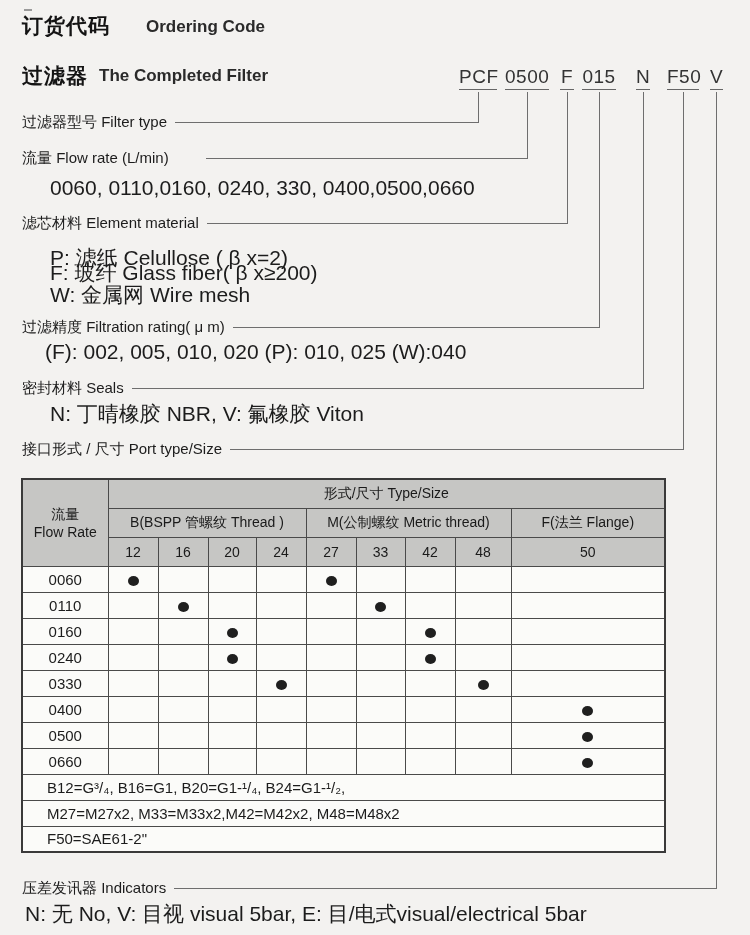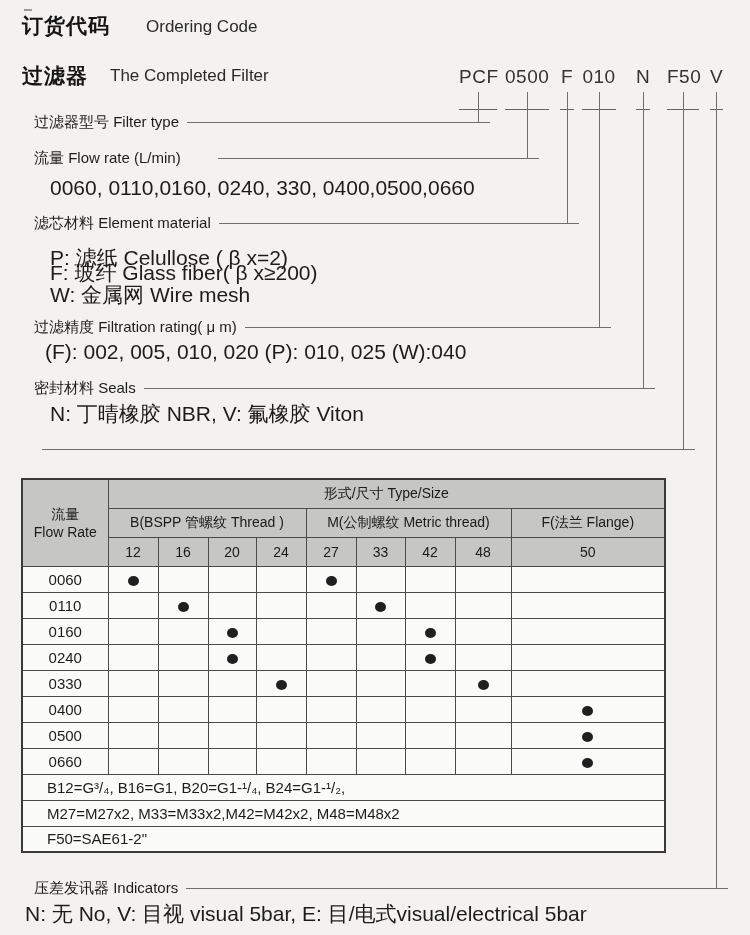--- a/index.html
+++ b/index.html
@@ -8,38 +8,38 @@
     background:#f3f2f0;
     font-family:"Liberation Sans","DejaVu Sans",sans-serif;
     color:#1c1c1c;
     position:relative;
     overflow:hidden;
   }
   .artifact-dash { position:absolute; left:24px; top:9px; width:8px; height:2px; background:#9a9a9a; }
 
   
   .title-cn { position:absolute; font-size:21px; font-weight:bold; letter-spacing:1px; color:#141414; }
-  .title-en { position:absolute; font-size:17px; color:#2a2a2a; }
+  .title-en { position:absolute; font-size:17px; color:#2a2a2a;font-weight:bold; }
 
   
   .code-seg {
     position:absolute; top:66px;
     font-size:19px; color:#333;
     text-align:center;
     border-bottom:1px solid #666;
-    padding-bottom:21px;
+    padding-bottom:1px;
     letter-spacing:0.5px;
     white-space:nowrap;
   }
 
   
   .vline { position:absolute; width:1px; top:92px; background:#6e6e6e; }
   .connector-row {
     position:absolute; left:22px; height:22px;
-    display:flex; align-items:center;margin-left:12px;
+    display:flex; align-items:center;
   }
   .connector-row .lbl { font-size:15px; white-space:nowrap; color:#1c1c1c; }
   .connector-row .line { flex:1; height:0; border-top:1px solid #6e6e6e; margin-left:8px; }
 
   .detail { position:absolute; font-size:21px; color:#1c1c1c; white-space:nowrap; }
 
   
   table.spec {
     position:absolute; left:21px; top:478px;
     width:643px;
@@ -76,26 +76,26 @@
   }
 </style>
 </head>
 <body>
 
 <div class="artifact-dash"></div>
 
 <div class="title-cn" style="left:22px; top:12px;">订货代码</div>
 <div class="title-en" style="left:146px; top:17px;">Ordering Code</div>
 <div class="title-cn" style="left:22px; top:62px;">过滤器</div>
-<div class="title-en" style="left:110px; top:66px;">The Completed Filter</div>
+<div class="title-en" style="left:99px; top:66px;">The Completed Filter</div>
 
 <span class="code-seg" style="left:459px; width:38px;">PCF</span>
 <span class="code-seg" style="left:505px; width:44px;">0500</span>
 <span class="code-seg" style="left:560px; width:14px;">F</span>
-<span class="code-seg" style="left:582px; width:34px;">010</span>
+<span class="code-seg" style="left:582px; width:34px;">015</span>
 <span class="code-seg" style="left:636px; width:14px;">N</span>
 <span class="code-seg" style="left:667px; width:32px;">F50</span>
 <span class="code-seg" style="left:710px; width:13px;">V</span>
 
 <div class="vline" style="left:478px; height:31px;"></div>
 <div class="vline" style="left:527px; height:67px;"></div>
 <div class="vline" style="left:567px; height:132px;"></div>
 <div class="vline" style="left:599px; height:236px;"></div>
 <div class="vline" style="left:643px; height:297px;"></div>
 <div class="vline" style="left:683px; height:358px;"></div>
@@ -115,20 +115,21 @@
 </div>
 <div class="connector-row" style="top:316px; width:577px;">
   <span class="lbl">过滤精度 Filtration rating( μ m)</span>
     <span class="line"></span>
 </div>
 <div class="connector-row" style="top:377px; width:621px;">
   <span class="lbl">密封材料 Seals</span>
     <span class="line"></span>
 </div>
 <div class="connector-row" style="top:438px; width:661px;">
+  <span class="lbl">接口形式 / 尺寸  Port type/Size</span>
     <span class="line"></span>
 </div>
 <div class="connector-row" style="top:877px; width:694px;">
   <span class="lbl">压差发讯器  Indicators</span>
     <span class="line"></span>
 </div>
 
 <div class="detail" style="left:50px; top:176px;">0060, 0110,0160, 0240, 330, 0400,0500,0660</div>
 <div class="detail" style="left:50px; top:244px;">P: 滤纸 Celullose ( β x=2)</div>
 <div class="detail" style="left:50px; top:259px;">F: 玻纤 Glass fiber( β x≥200)</div>

